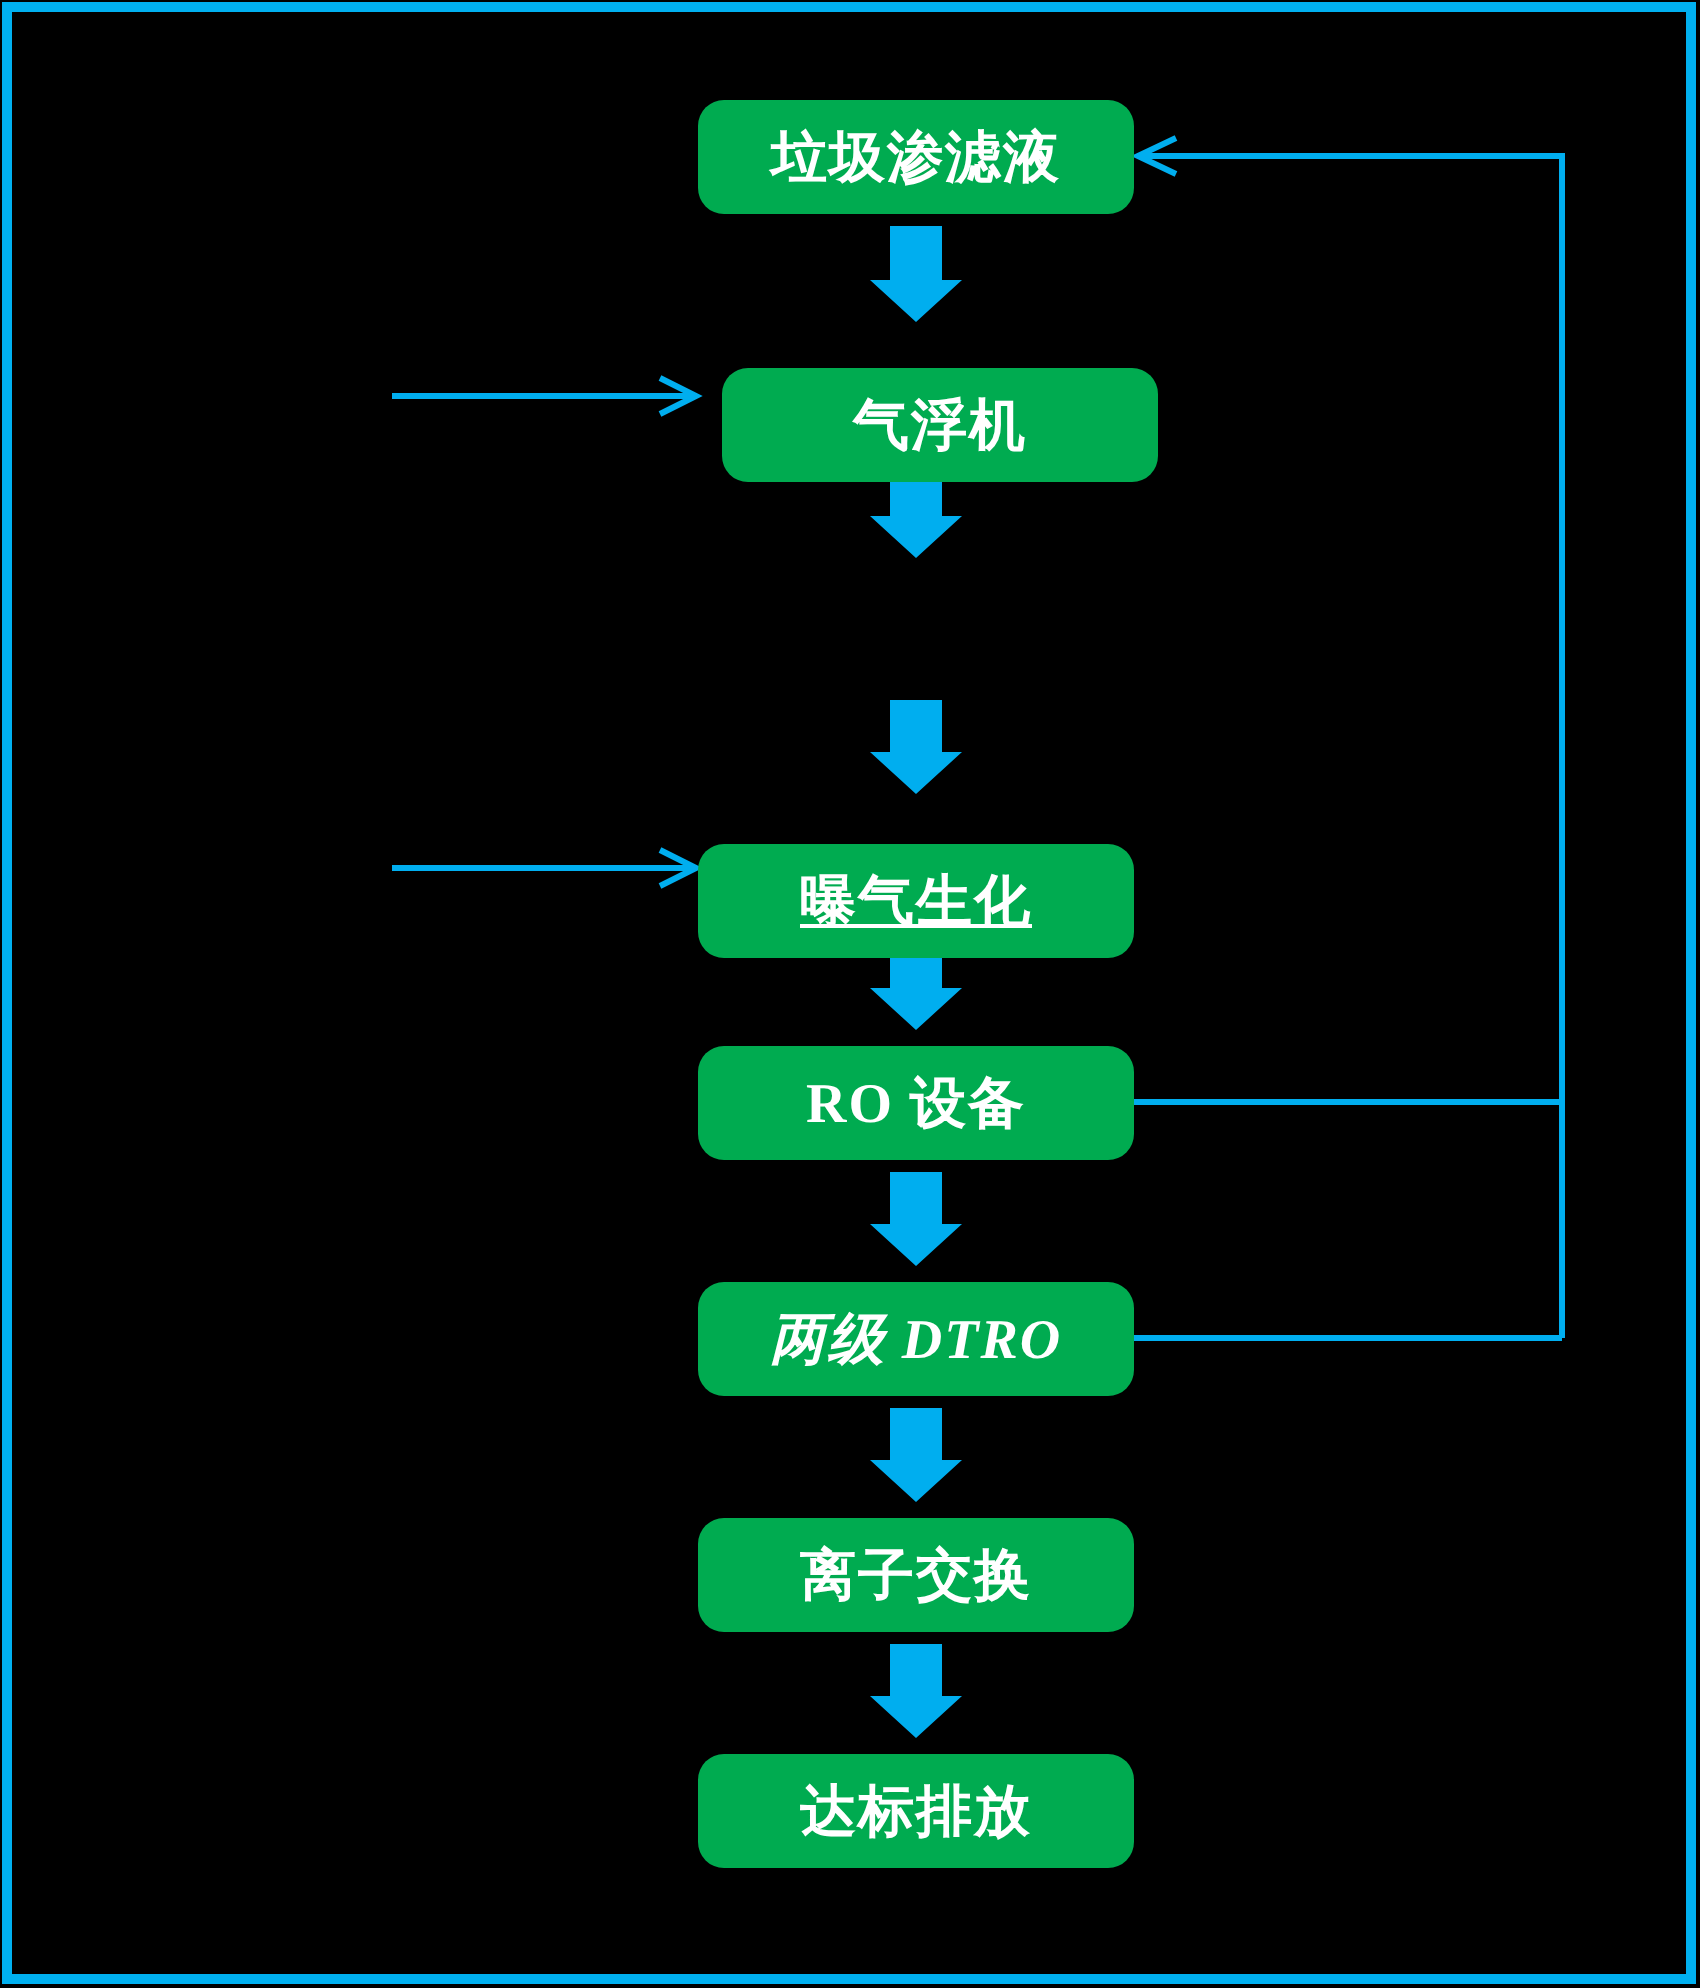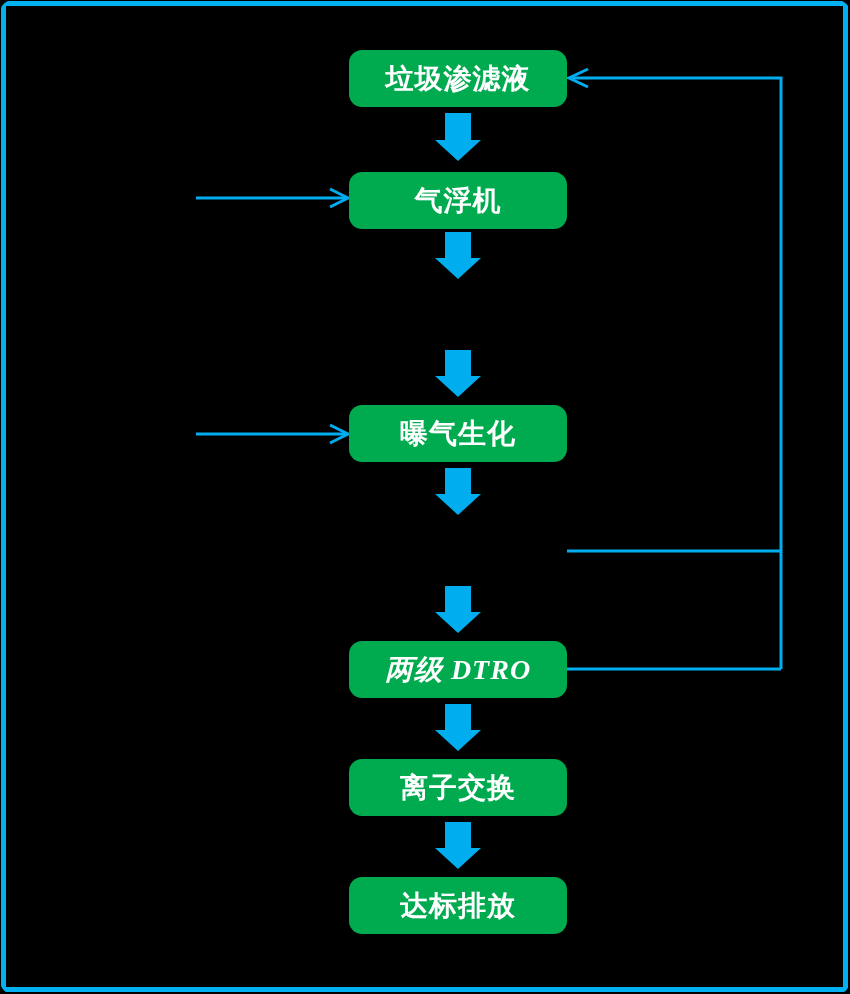--- a/index.html
+++ b/index.html
@@ -9,44 +9,43 @@
     --node-text:#FFFFFF;
     --connector:#00AEEF;
   }
   html,body{margin:0;padding:0;background:#000;}
   .canvas{
     position:relative;
     width:850px;height:994px;
     background:var(--background);
     overflow:hidden;
     font-family:"Liberation Serif","DejaVu Serif",serif;
-    border-radius:13px;
   }
   .frame{
     position:absolute;
     left:1px;top:1px;right:2px;bottom:2px;
     border:5px solid var(--frame-border);
     pointer-events:none;
   }
   .node{
     position:absolute;
     left:349px;
     width:218px;height:57px;
     background:var(--node-fill);
     border-radius:13px;
     display:flex;align-items:center;justify-content:center;
     color:var(--node-text);
     font-size:28px;font-weight:bold;
     letter-spacing:1px;
     white-space:nowrap;
   }
   .n1{top:50px;}
-  .n2{top:172px;}
+  .n2{top:184px;margin-left:12px;}
   .n3{top:287px;}
-  .n4{top:405px;}
+  .n4{top:422px;text-decoration:underline;}
   .n5{top:523px;}
   .n6{top:641px;font-style:italic;}
   .n7{top:759px;}
   .n8{top:877px;}
   svg.overlay{position:absolute;left:0;top:0;}
   .thick{fill:var(--connector);stroke:none;}
   .thin{stroke:var(--connector);stroke-width:3;fill:none;}
 </style>
 </head>
 <body>
@@ -79,17 +78,18 @@
       <path class="thin" d="M567,551 L781,551"></path>
       <path class="thin" d="M567,669 L781,669"></path>
       <path class="thin" d="M781,669 L781,78 L570,78"></path>
       <path class="thin" d="M588,69 L569,78 L588,87"></path>
     </g>
   </svg>
 
   <div class="node n1">垃圾渗滤液</div>
   <div class="node n2">气浮机</div>
   <div class="node n4">曝气生化</div>
+  <div class="node n5">RO 设备</div>
   <div class="node n6">两级 DTRO</div>
   <div class="node n7">离子交换</div>
   <div class="node n8">达标排放</div>
 
 </div>
 
 </body></html>

